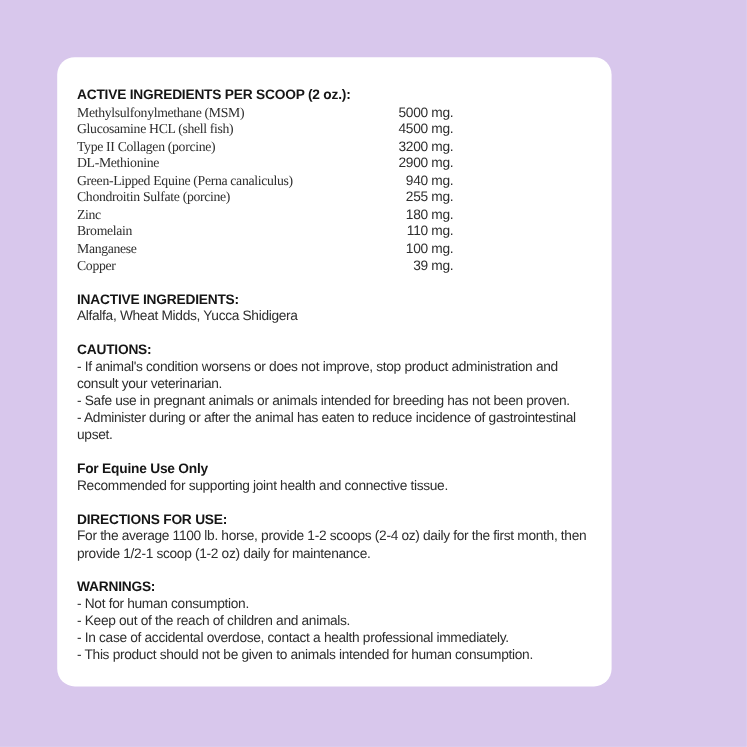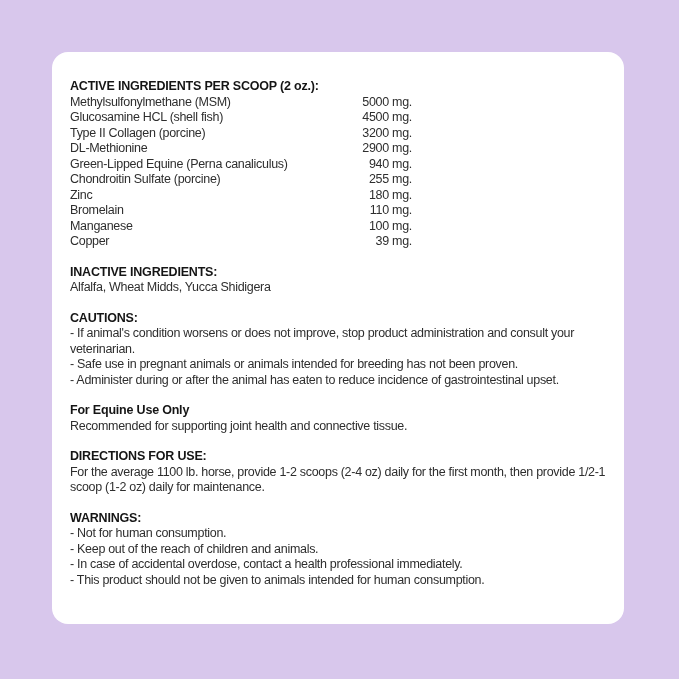--- a/index.html
+++ b/index.html
@@ -8,21 +8,21 @@
     height: 679px;
     position: relative;
     background: #d8c7ec;
     font-family: "Liberation Sans", sans-serif;
     overflow: hidden;
   }
   .card {
     position: absolute;
     left: 52px;
     top: 52px;
-    width: 572px;
+    width: 504px;
     height: 572px;
     box-sizing: border-box;
     background: #ffffff;
     border-radius: 16px;
     padding: 27px 18px 0 18px;
     color: #2e2e2e;
     font-size: 12.5px;
     line-height: 15.5px;
     letter-spacing: -0.3px;
   }
@@ -30,21 +30,21 @@
     margin: 0;
     font-size: 12.5px;
     line-height: 15.5px;
     font-weight: bold;
     color: #151515;
     letter-spacing: -0.2px;
   }
   section { margin: 0 0 15px 0; }
   .ing-table { width: 342px; }
   .ing-row { display: flex; justify-content: space-between; }
-  .ing-name { white-space: nowrap; }
+  .ing-name { white-space: nowrap; font-family: Liberation Serif, serif; }
   .ing-amt { text-align: left; white-space: nowrap; }
   p { margin: 0; }
 </style>
 </head>
 <body style="background: rgb(216, 199, 236);">
 
 <div class="card" style="background: rgb(255, 255, 255); color: rgb(46, 46, 46);">
 
   <section>
     <h2 class="heading">ACTIVE INGREDIENTS PER SCOOP (2 oz.):</h2>

